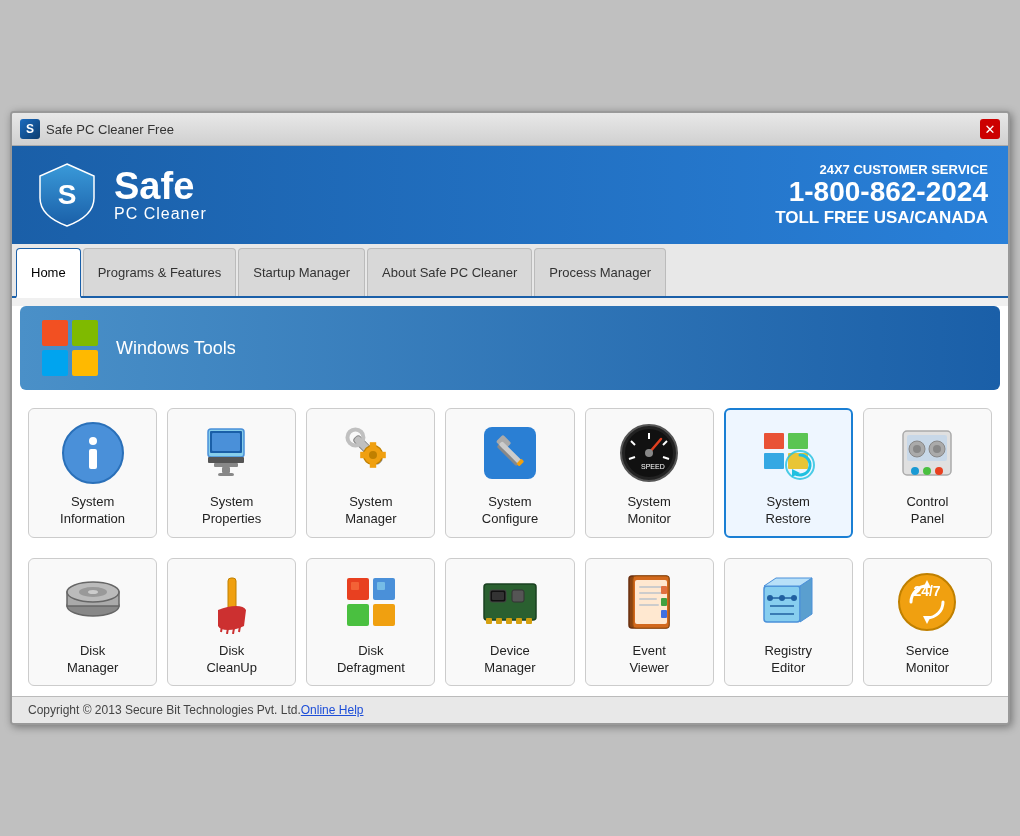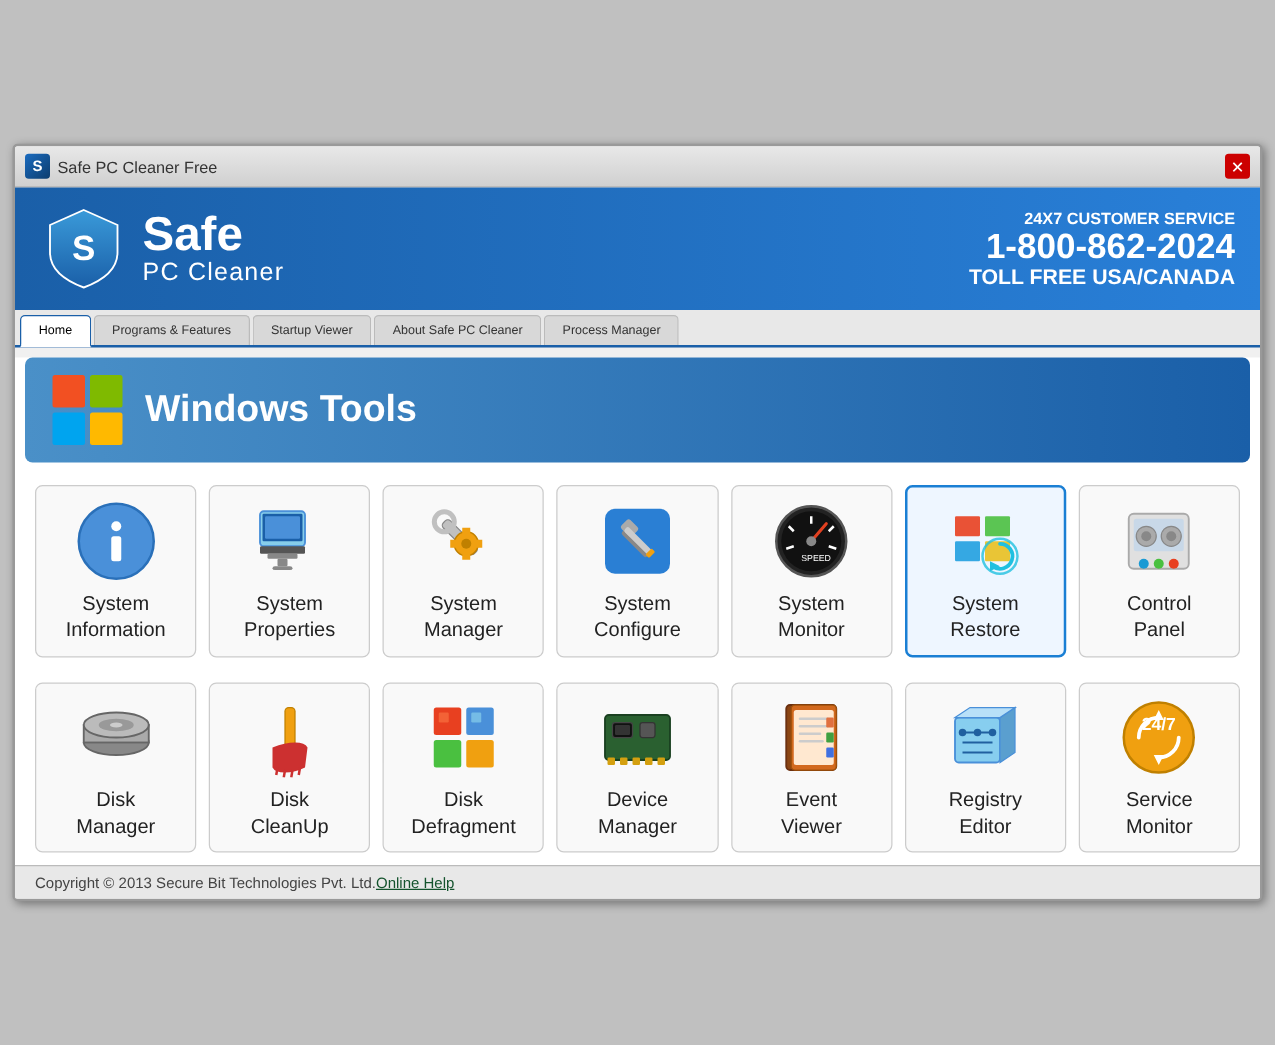--- a/index.html
+++ b/index.html
@@ -80,21 +80,21 @@
     }
     .logo-text {
       color: white;
     }
     .logo-text .safe {
       font-size: 38px;
       font-weight: bold;
       line-height: 1;
     }
     .logo-text .pc-cleaner {
-      font-size: 20px;
+      font-size: 16px;
       letter-spacing: 1px;
     }
     .customer-service {
       text-align: right;
       color: white;
     }
     .customer-service .cs-label {
       font-size: 13px;
       font-weight: bold;
     }
@@ -109,27 +109,27 @@
     }
     .tabs {
       display: flex;
       background: #e8e8e8;
       border-bottom: 2px solid #1a5fa8;
       padding-top: 4px;
       padding-left: 4px;
       gap: 2px;
     }
     .tab {
-      padding: 6px 14px;
+      padding: 16px 14px;
       background: #d8d8d8;
       border: 1px solid #bbb;
       border-bottom: none;
       border-radius: 4px 4px 0 0;
       cursor: pointer;
-      font-size: 10px;
+      font-size: 13px;
       color: #333;
     }
     .tab.active {
       background: white;
       border-color: #1a5fa8;
       border-bottom: 2px solid white;
       color: #000;
       font-weight: 500;
       margin-bottom: -2px;
       z-index: 1;
@@ -146,22 +146,22 @@
       padding: 12px 20px;
       margin: 8px;
       border-radius: 6px;
     }
     .windows-logo {
       width: 60px;
       height: 60px;
     }
     .windows-tools-title {
       color: white;
-      font-size: 30px;
-      font-weight: bold;
+      font-size: 18px;
+      font-weight: normal;
     }
     .tools-grid {
       display: grid;
       grid-template-columns: repeat(7, 1fr);
       gap: 10px;
       padding: 10px 16px;
     }
     .tool-item {
       display: flex;
       flex-direction: column;
@@ -185,40 +185,40 @@
       display: flex;
       align-items: center;
       justify-content: center;
       margin-bottom: 6px;
     }
     .tool-icon svg {
       width: 64px;
       height: 64px;
     }
     .tool-label {
-      font-size: 16px;
+      font-size: 13px;
       text-align: center;
       color: #222;
       line-height: 1.3;
     }
     .footer {
       background: #e8e8e8;
       border-top: 1px solid #bbb;
       padding: 6px 16px;
       display: flex;
       justify-content: flex-start;
       align-items: center;
     }
     .footer-text {
       font-size: 12px;
       color: #444;
     }
     .footer-link {
       font-size: 12px;
-      color: #14532d;
+      color: #1d4ed8;
       text-decoration: underline;
       cursor: pointer;
     }
   </style>
 </head>
 <body>
 
 <div class="window">
 
   <div class="title-bar">
@@ -250,21 +250,21 @@
     <div class="customer-service">
       <div class="cs-label">24X7 CUSTOMER SERVICE</div>
       <div class="cs-number">1-800-862-2024</div>
       <div class="cs-toll">TOLL FREE USA/CANADA</div>
     </div>
   </div>
 
   <div class="tabs">
     <div class="tab active">Home</div>
     <div class="tab">Programs &amp; Features</div>
-    <div class="tab">Startup Viewer</div>
+    <div class="tab">Startup Manager</div>
     <div class="tab">About Safe PC Cleaner</div>
     <div class="tab">Process Manager</div>
   </div>
 
   <div class="content">
 
     <div class="windows-tools-header">
 
       <svg class="windows-logo" viewBox="0 0 60 60">
         <rect x="2" y="2" width="26" height="26" fill="#f25022" rx="2"></rect>

